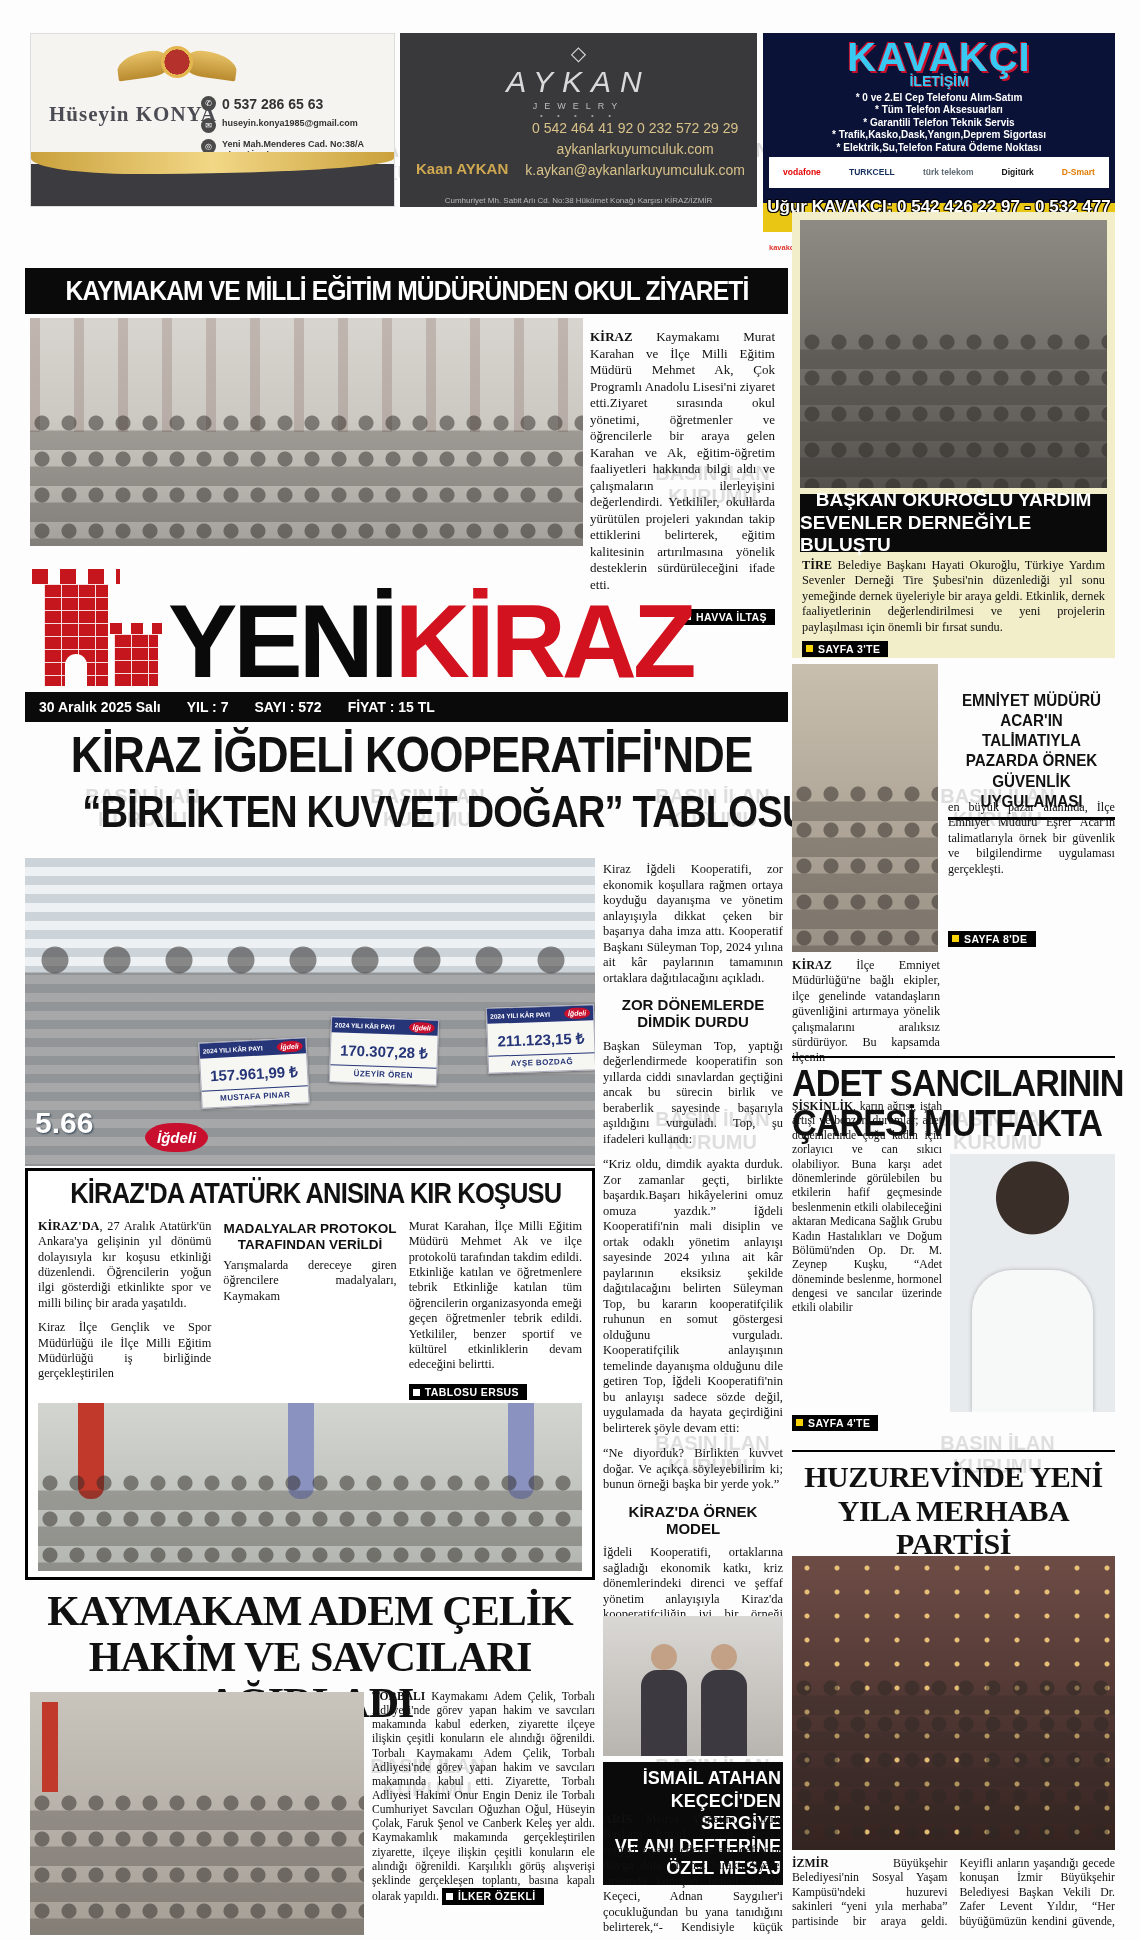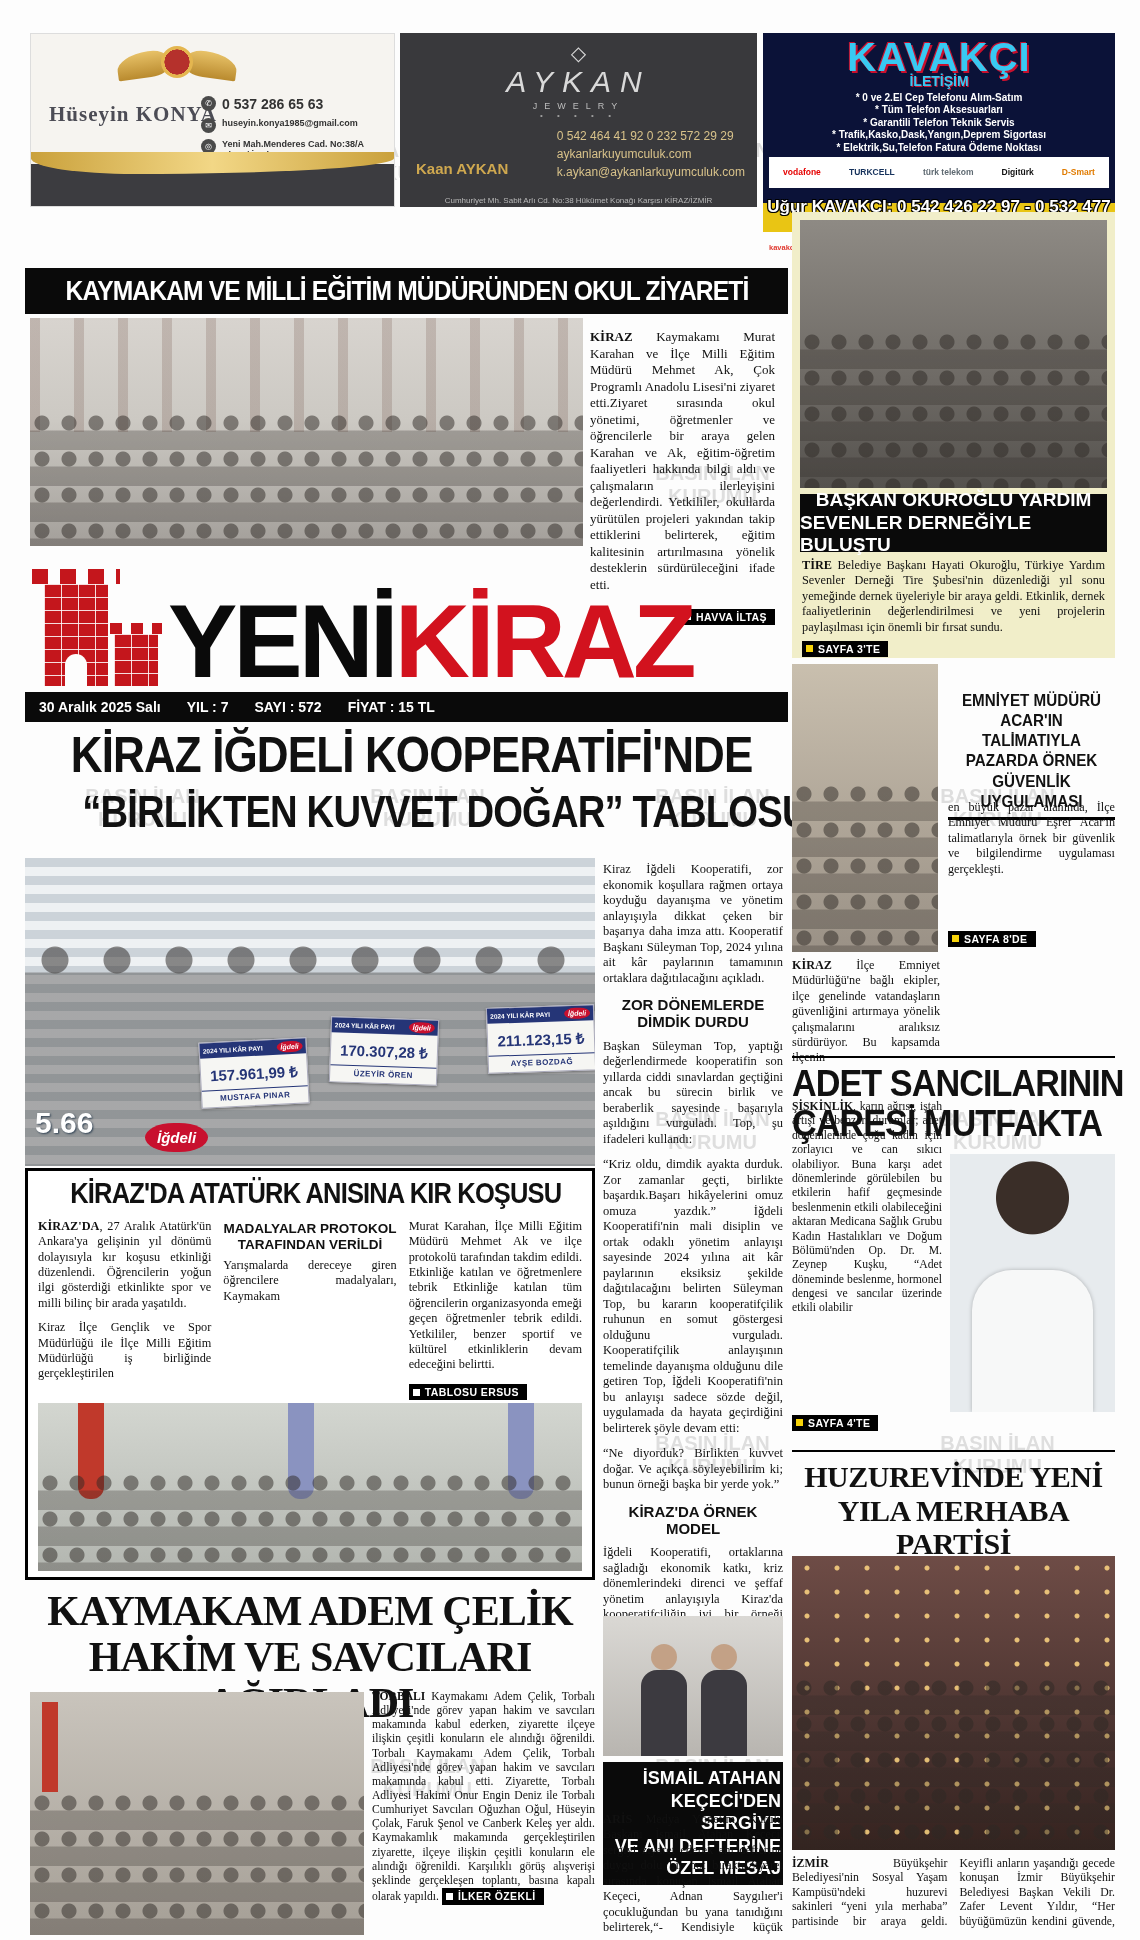--- a/index.html
+++ b/index.html
@@ -50,21 +50,21 @@
   .konya-gold{position:absolute;left:0;right:0;bottom:32px;height:22px;
               background:linear-gradient(90deg,#caa13c,#f2d786,#caa13c);
               border-radius:0 0 100% 40%/0 0 100% 100%;}
   .card-aykan{left:400px;top:33px;width:357px;height:174px;background:#39393c;color:#cfcfcf;
               text-align:center;font-family:"Liberation Sans",sans-serif;}
   .aykan-dia{font-size:20px;color:#d9d9d9;margin-top:8px;}
   .aykan-brand{font-size:30px;letter-spacing:9px;font-weight:300;color:#d9d9d9;font-style:italic;}
   .aykan-sub{font-size:9px;letter-spacing:7px;color:#bdbdbd;margin-top:2px;}
   .aykan-dots{font-size:8px;letter-spacing:6px;color:#9f9f9f;}
   .aykan-person{position:absolute;left:16px;bottom:30px;color:#cfa84f;font-size:15px;font-weight:700;}
-  .aykan-contact{position:absolute;right:12px;bottom:26px;text-align:left;font-size:12px;
+  .aykan-contact{position:absolute;right:12px;bottom:26px;text-align:center;font-size:14px;
                  color:#d8c28a;line-height:1.5;}
   .aykan-addr{position:absolute;left:0;right:0;bottom:2px;font-size:8px;color:#b9b9b9;}
   .card-kavakci{left:763px;top:33px;width:352px;height:174px;background:#0b1238;
                 font-family:"Liberation Sans",sans-serif;text-align:center;color:#fff;}
   .kav-title{font-size:40px;font-weight:900;color:#38c9f2;letter-spacing:1px;line-height:1;
              padding-top:4px;text-shadow:2px 2px 0 #c8102e,-1px -1px 0 #c8102e;}
   .kav-sub{font-size:14px;font-weight:900;color:#38c9f2;text-shadow:1px 1px 0 #c8102e;margin-top:-4px;}
   .kav-services{margin-top:3px;font-size:10px;font-weight:700;line-height:1.24;}
   .kav-carriers{margin:3px 6px 0 6px;height:31px;background:#fff;display:flex;align-items:center;
                 justify-content:space-around;font-size:8.5px;font-weight:700;}

